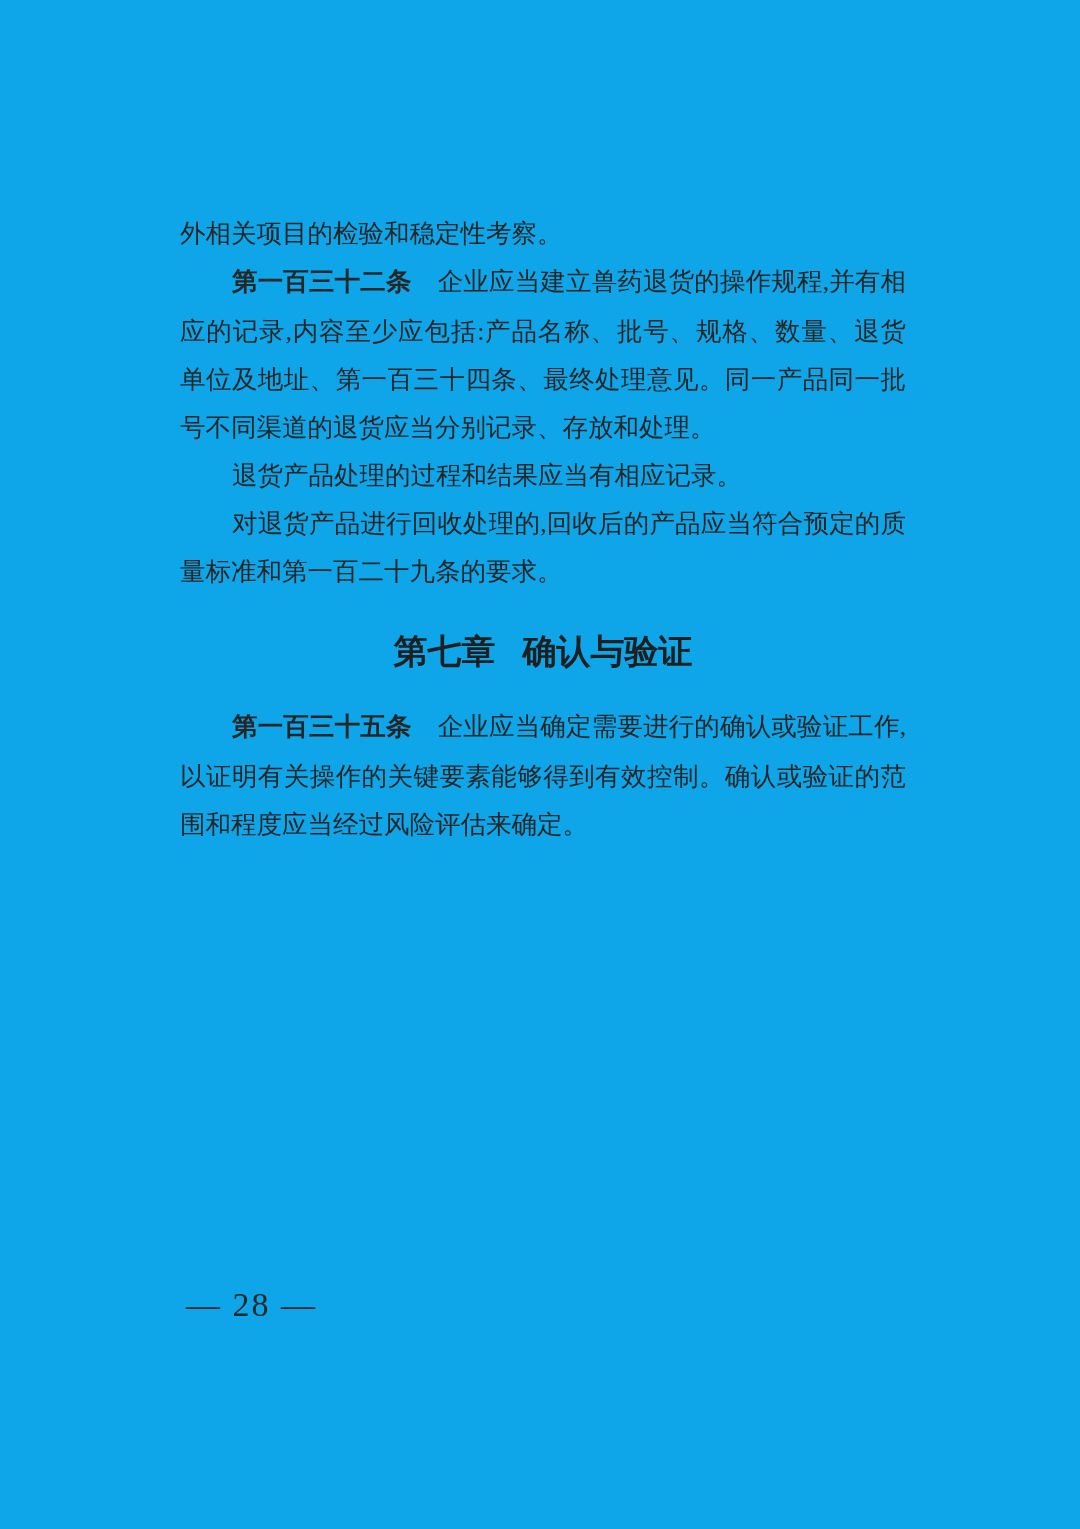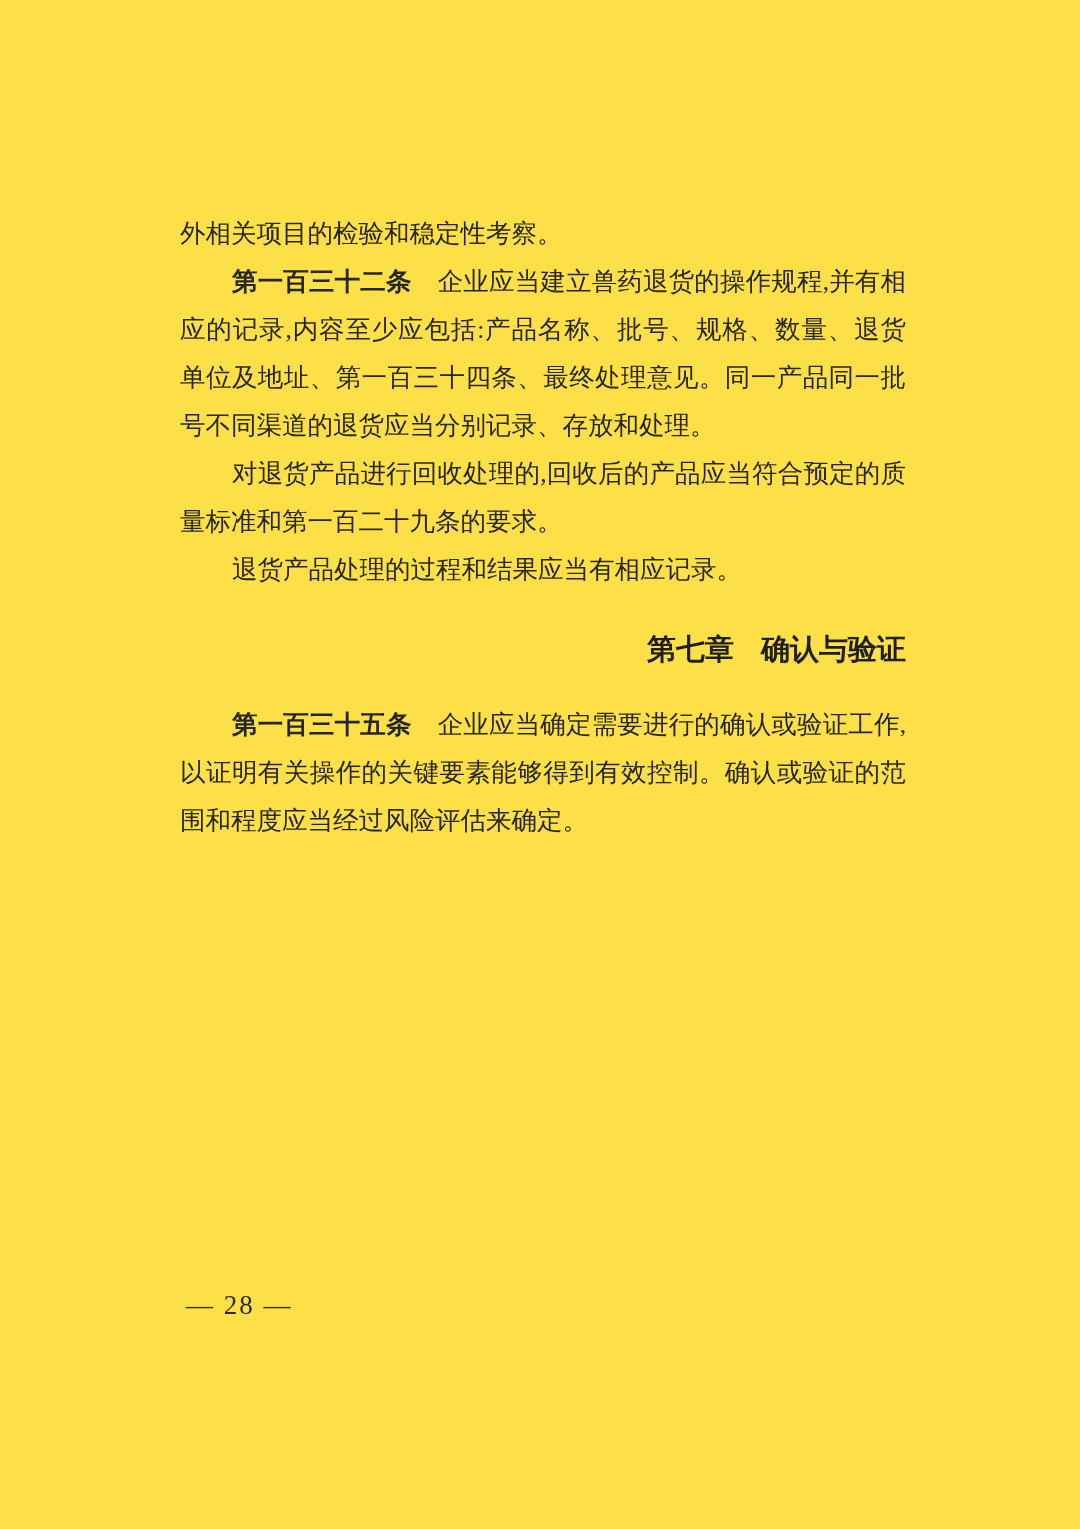--- a/index.html
+++ b/index.html
@@ -11,80 +11,80 @@
     height: 1529px;
     background: #ffffff;
     position: relative;
     font-family: "Liberation Serif", "DejaVu Serif", serif;
     color: #262626;
     overflow: hidden;
   }
   .page {
     position: absolute;
     inset: 0;
-    background: #fde047;
+    background: #0ea5e9;
   }
   .doc {
     position: absolute;
     left: 180px;
     top: 210px;
     width: 726px;
   }
   .para {
     margin: 0;
     font-size: 25.5px;
     line-height: 48px;
     text-align: justify;
     text-indent: 52px;
   }
   .para.cont {
     text-indent: 0;
   }
   .lead {
-    font-family: Liberation Serif, serif;
+    font-family: Liberation Mono, monospace;
     font-weight: 700;
     margin-right: 26px;
   }
   .chapter {
     margin: 31px 0 28px 0;
     font-family: "Liberation Sans", "DejaVu Sans", sans-serif;
     font-weight: 700;
-    font-size: 29px;
+    font-size: 34px;
     line-height: 48px;
-    text-align: right;
+    text-align: center;
     text-indent: 0;
     color: #1f1f1f;
   }
   .chapter .chapter-num {
     margin-right: 27px;
   }
   .pagenum {
     position: absolute;
     left: 186px;
     top: 1288px;
-    font-size: 27px;
+    font-size: 34px;
     line-height: 34px;
     letter-spacing: 2px;
     color: #2a2a2a;
   }
 </style>
 </head>
 <body>
 
 <div class="page">
   <div class="doc">
 
     <p class="para cont"><span>外相关项目的检验和稳定性考察。</span></p>
 
     <p class="para"><span class="lead">第一百三十二条</span><span>企业应当建立兽药退货的操作规程,并有相应的记录,内容至少应包括:产品名称、批号、规格、数量、退货单位及地址、第一百三十四条、最终处理意见。同一产品同一批号不同渠道的退货应当分别记录、存放和处理。</span></p>
 
 
+    <p class="para"><span>退货产品处理的过程和结果应当有相应记录。</span></p>
+
     <p class="para"><span>对退货产品进行回收处理的,回收后的产品应当符合预定的质量标准和第一百二十九条的要求。</span></p>
-
-    <p class="para"><span>退货产品处理的过程和结果应当有相应记录。</span></p>
 
     <p class="para chapter"><span class="chapter-num">第七章</span><span>确认与验证</span></p>
 
     <p class="para"><span class="lead">第一百三十五条</span><span>企业应当确定需要进行的确认或验证工作,以证明有关操作的关键要素能够得到有效控制。确认或验证的范围和程度应当经过风险评估来确定。</span></p>
 
 
   </div>
 
   <div class="pagenum">— 28 —</div>
 </div>

